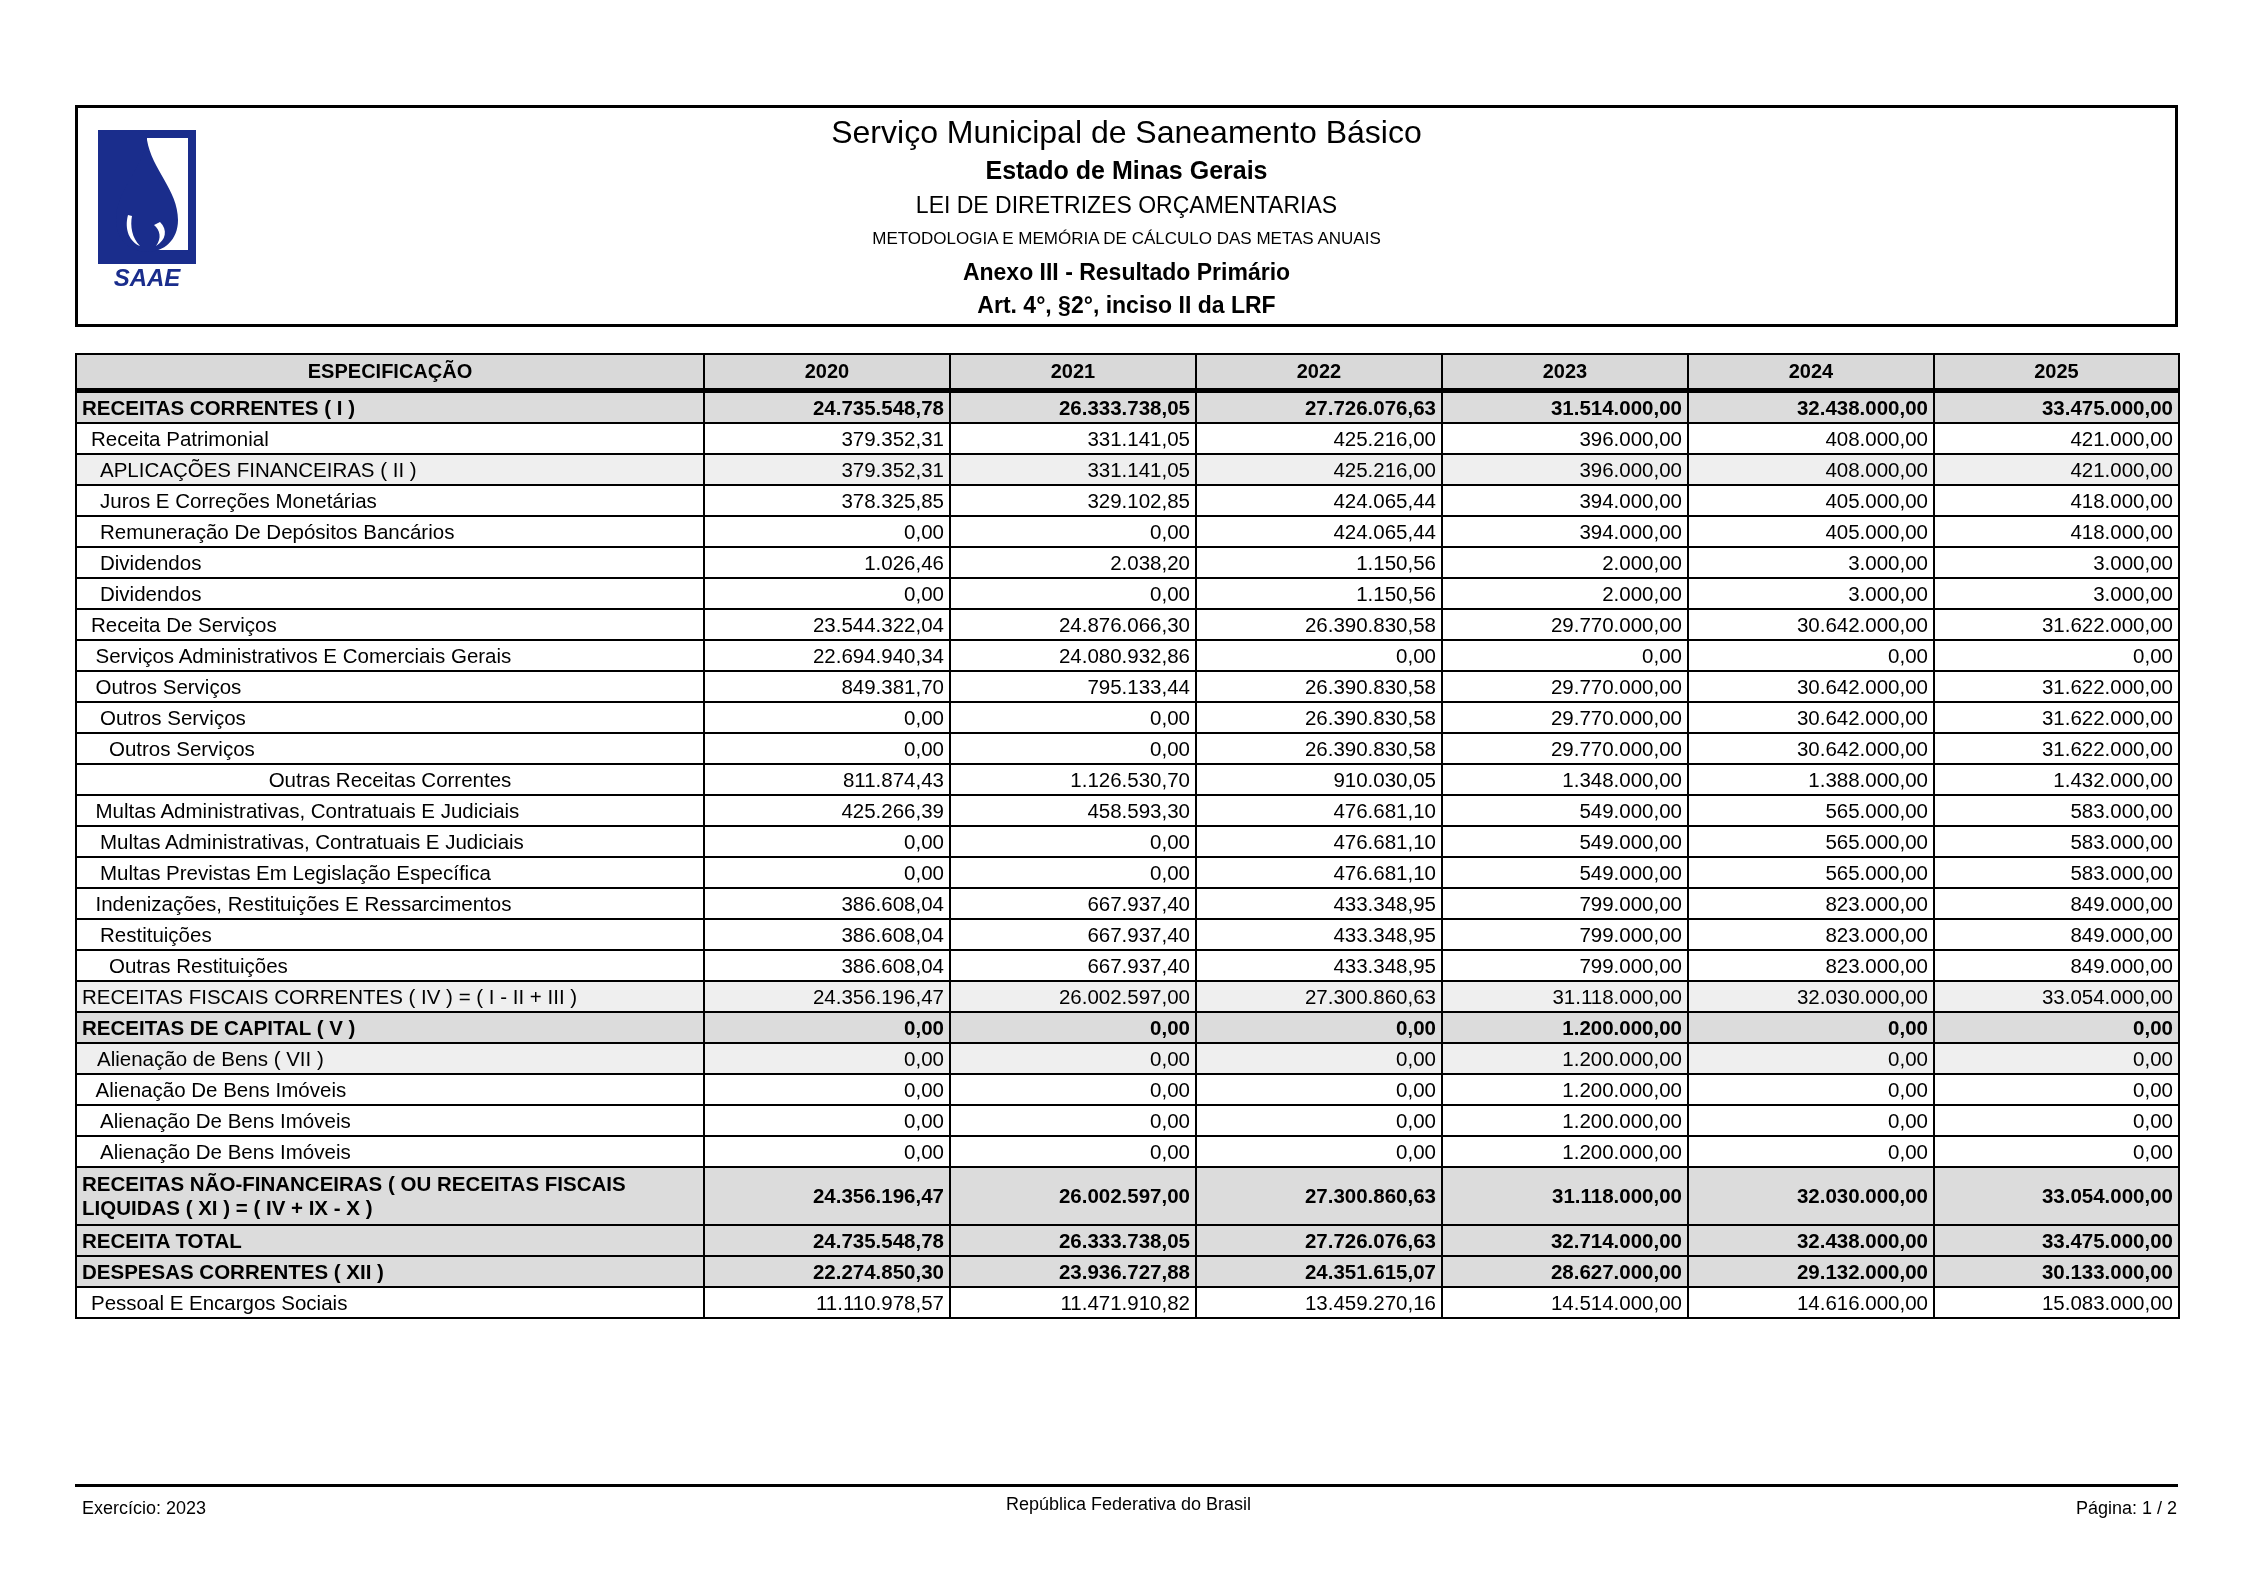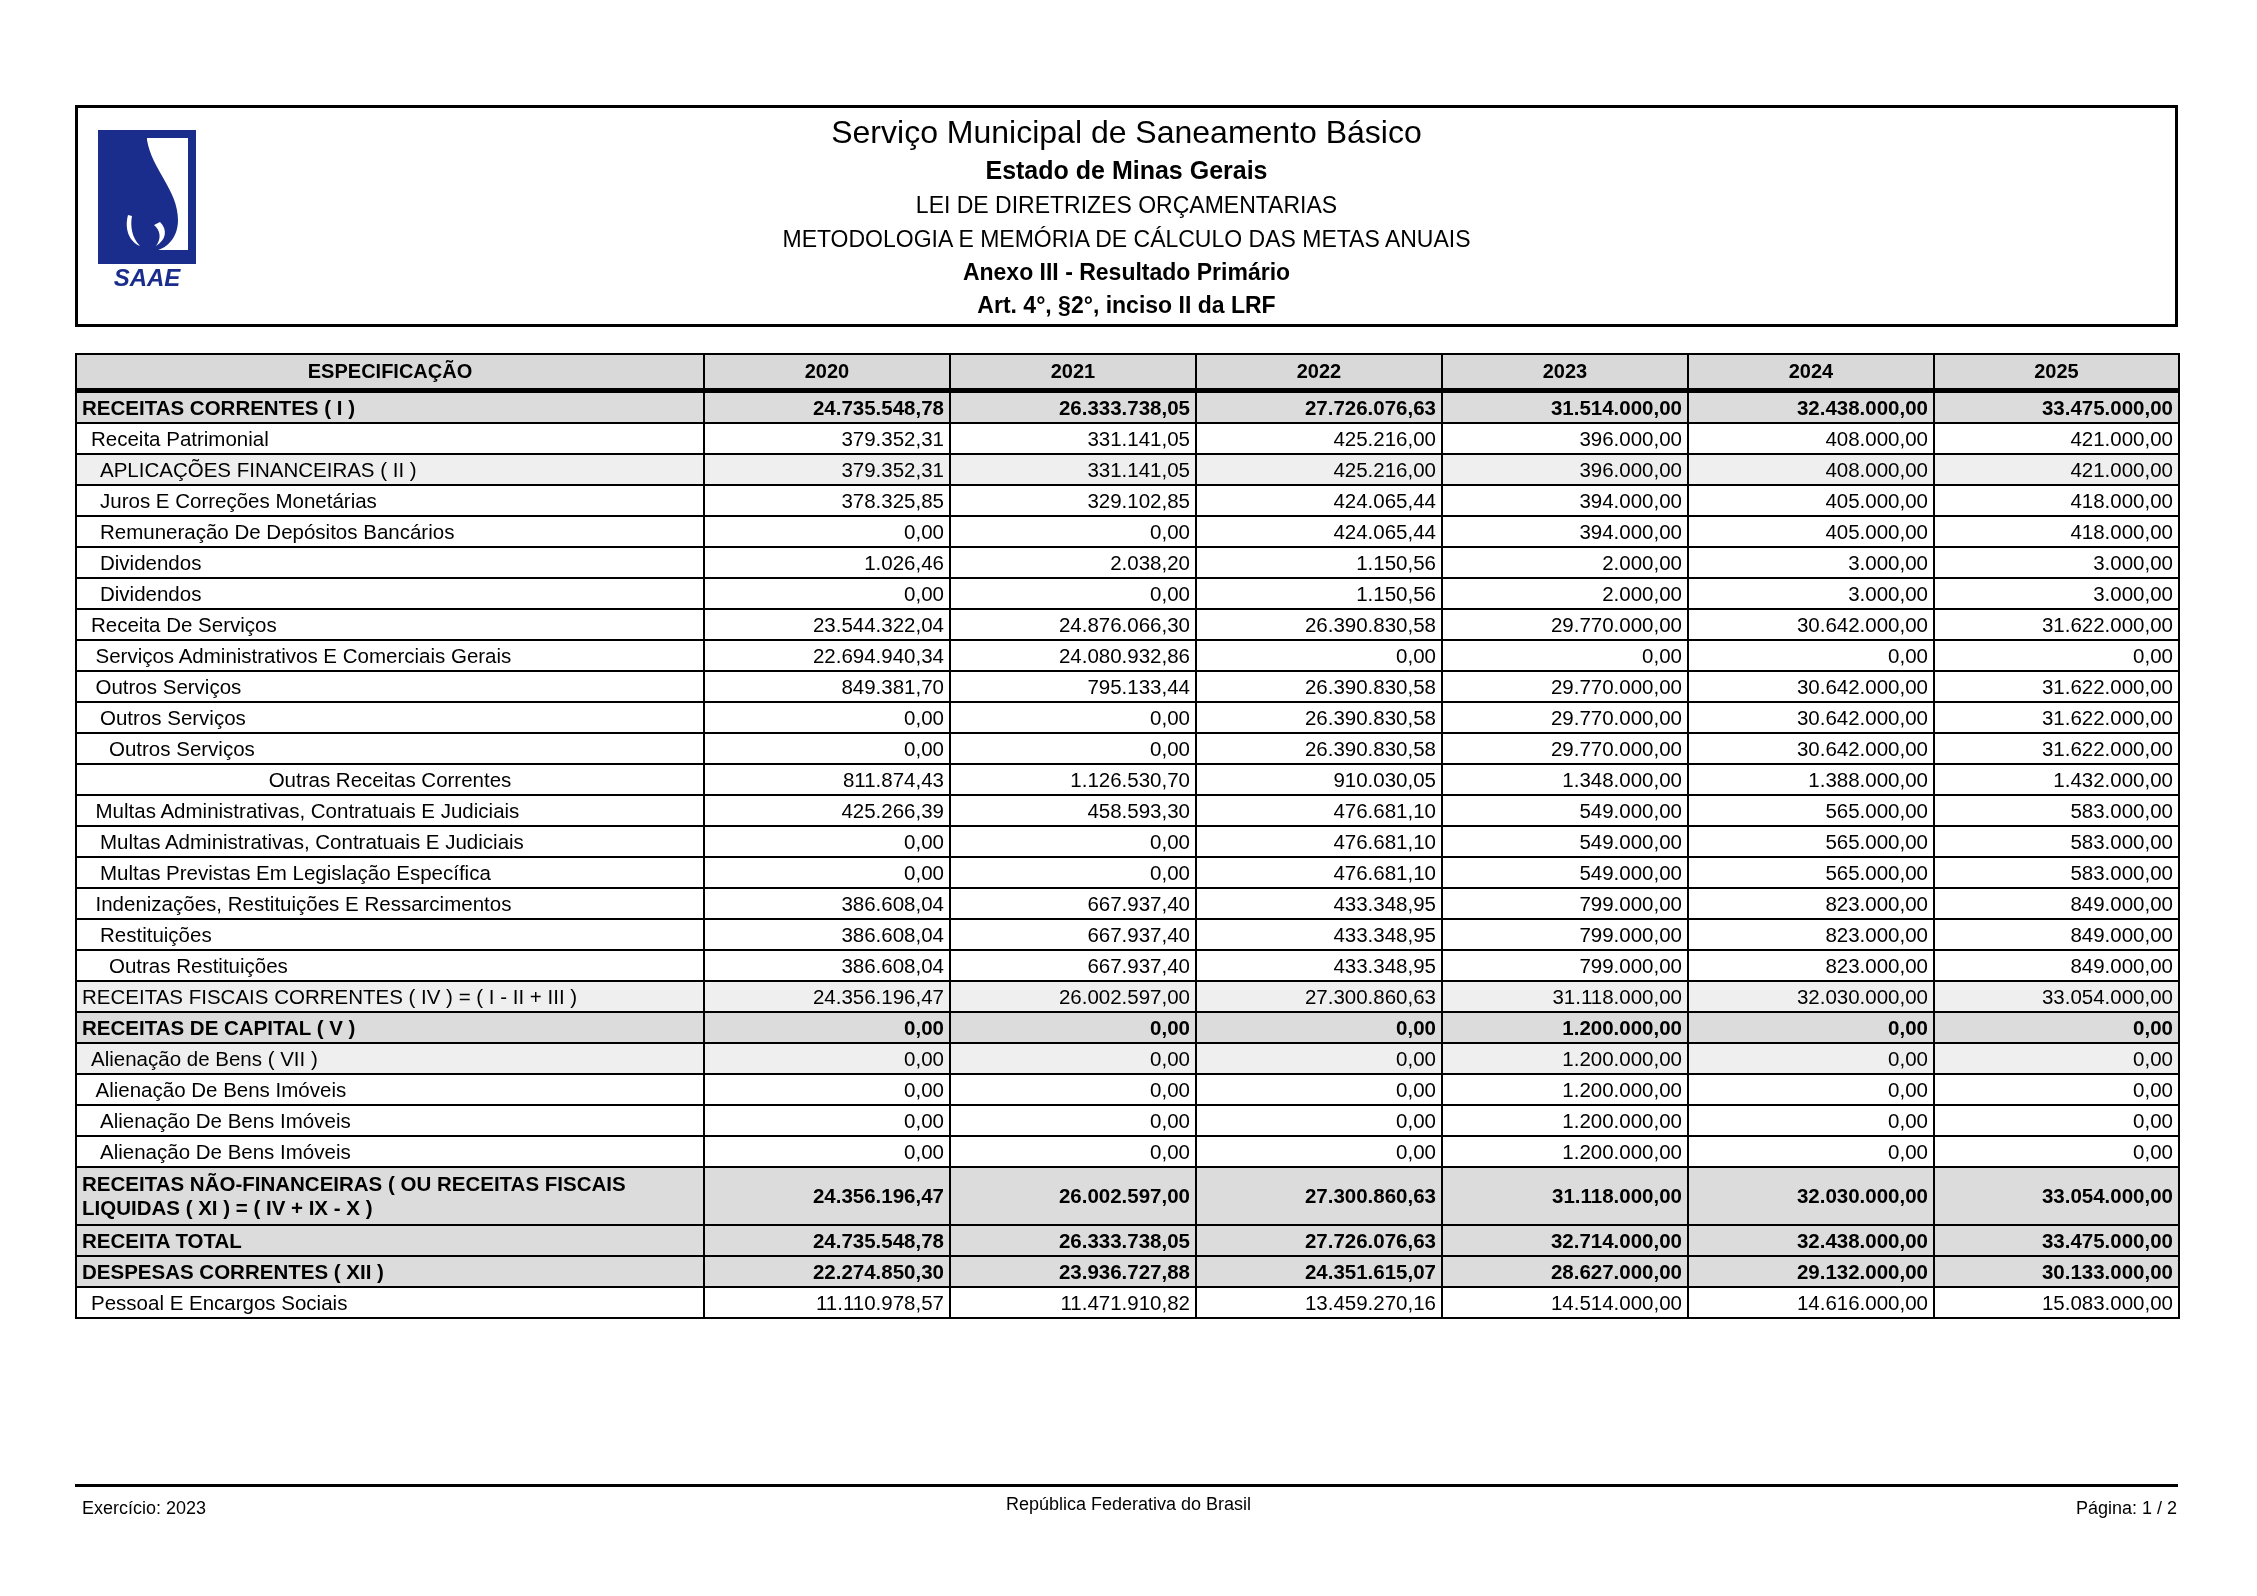--- a/index.html
+++ b/index.html
@@ -3,21 +3,21 @@
 <meta charset="utf-8">
 <style>
   html, body { margin:0; padding:0; background:#fff; }
   body { width:2257px; height:1596px; position:relative; font-family:"Liberation Sans", sans-serif; color:#000; overflow:hidden; }
   .header-box { position:absolute; left:75px; top:105px; width:2103px; height:222px; border:3px solid #000; box-sizing:border-box; }
   .logo { position:absolute; left:20px; top:22px; width:98px; height:162px; }
   .titles { position:absolute; left:0; right:0; top:0; text-align:center; }
   .t1 { font-size:32px; margin-top:4px; line-height:40px; }
   .t2 { font-size:25px; font-weight:bold; line-height:36px; }
   .t3 { font-size:23px; line-height:34px; }
-  .t4 { font-size:23px; line-height:34px; }
+  .t4 { font-size:17px; line-height:34px; }
   .t5 { font-size:23px; font-weight:bold; line-height:33px; }
   .t6 { font-size:23px; font-weight:bold; line-height:33px; }
 
   table.grid { position:absolute; left:75px; top:353px; width:2103px; border-collapse:collapse; table-layout:fixed; }
   table.grid th, table.grid td { border:2px solid #000; padding:0 5px; height:29px; font-size:20.5px; white-space:nowrap; overflow:hidden; }
   table.grid thead th { background:#d9d9d9; font-size:20px; font-weight:bold; height:33px; text-align:center; border-bottom:5px solid #000; }
   table.grid td.num { text-align:right; }
   tr.bold td { font-weight:bold; background:#dcdcdc; }
   tr.shade td { background:#efefef; }
   tr.double td { height:56px; white-space:normal; line-height:24px; }
@@ -253,21 +253,21 @@
       <tr class="bold">
         <td style="padding-left: 5px;">RECEITAS DE CAPITAL ( V )</td>
         <td class="num">0,00</td>
         <td class="num">0,00</td>
         <td class="num">0,00</td>
         <td class="num">1.200.000,00</td>
         <td class="num">0,00</td>
         <td class="num">0,00</td>
       </tr>
       <tr class="shade">
-        <td style="padding-left: 14px;">Alienação de Bens ( VII )</td>
+        <td style="padding-left: 20px;">Alienação de Bens ( VII )</td>
         <td class="num">0,00</td>
         <td class="num">0,00</td>
         <td class="num">0,00</td>
         <td class="num">1.200.000,00</td>
         <td class="num">0,00</td>
         <td class="num">0,00</td>
       </tr>
       <tr class="">
         <td style="padding-left: 18.5px;">Alienação De Bens Imóveis</td>
         <td class="num">0,00</td>

